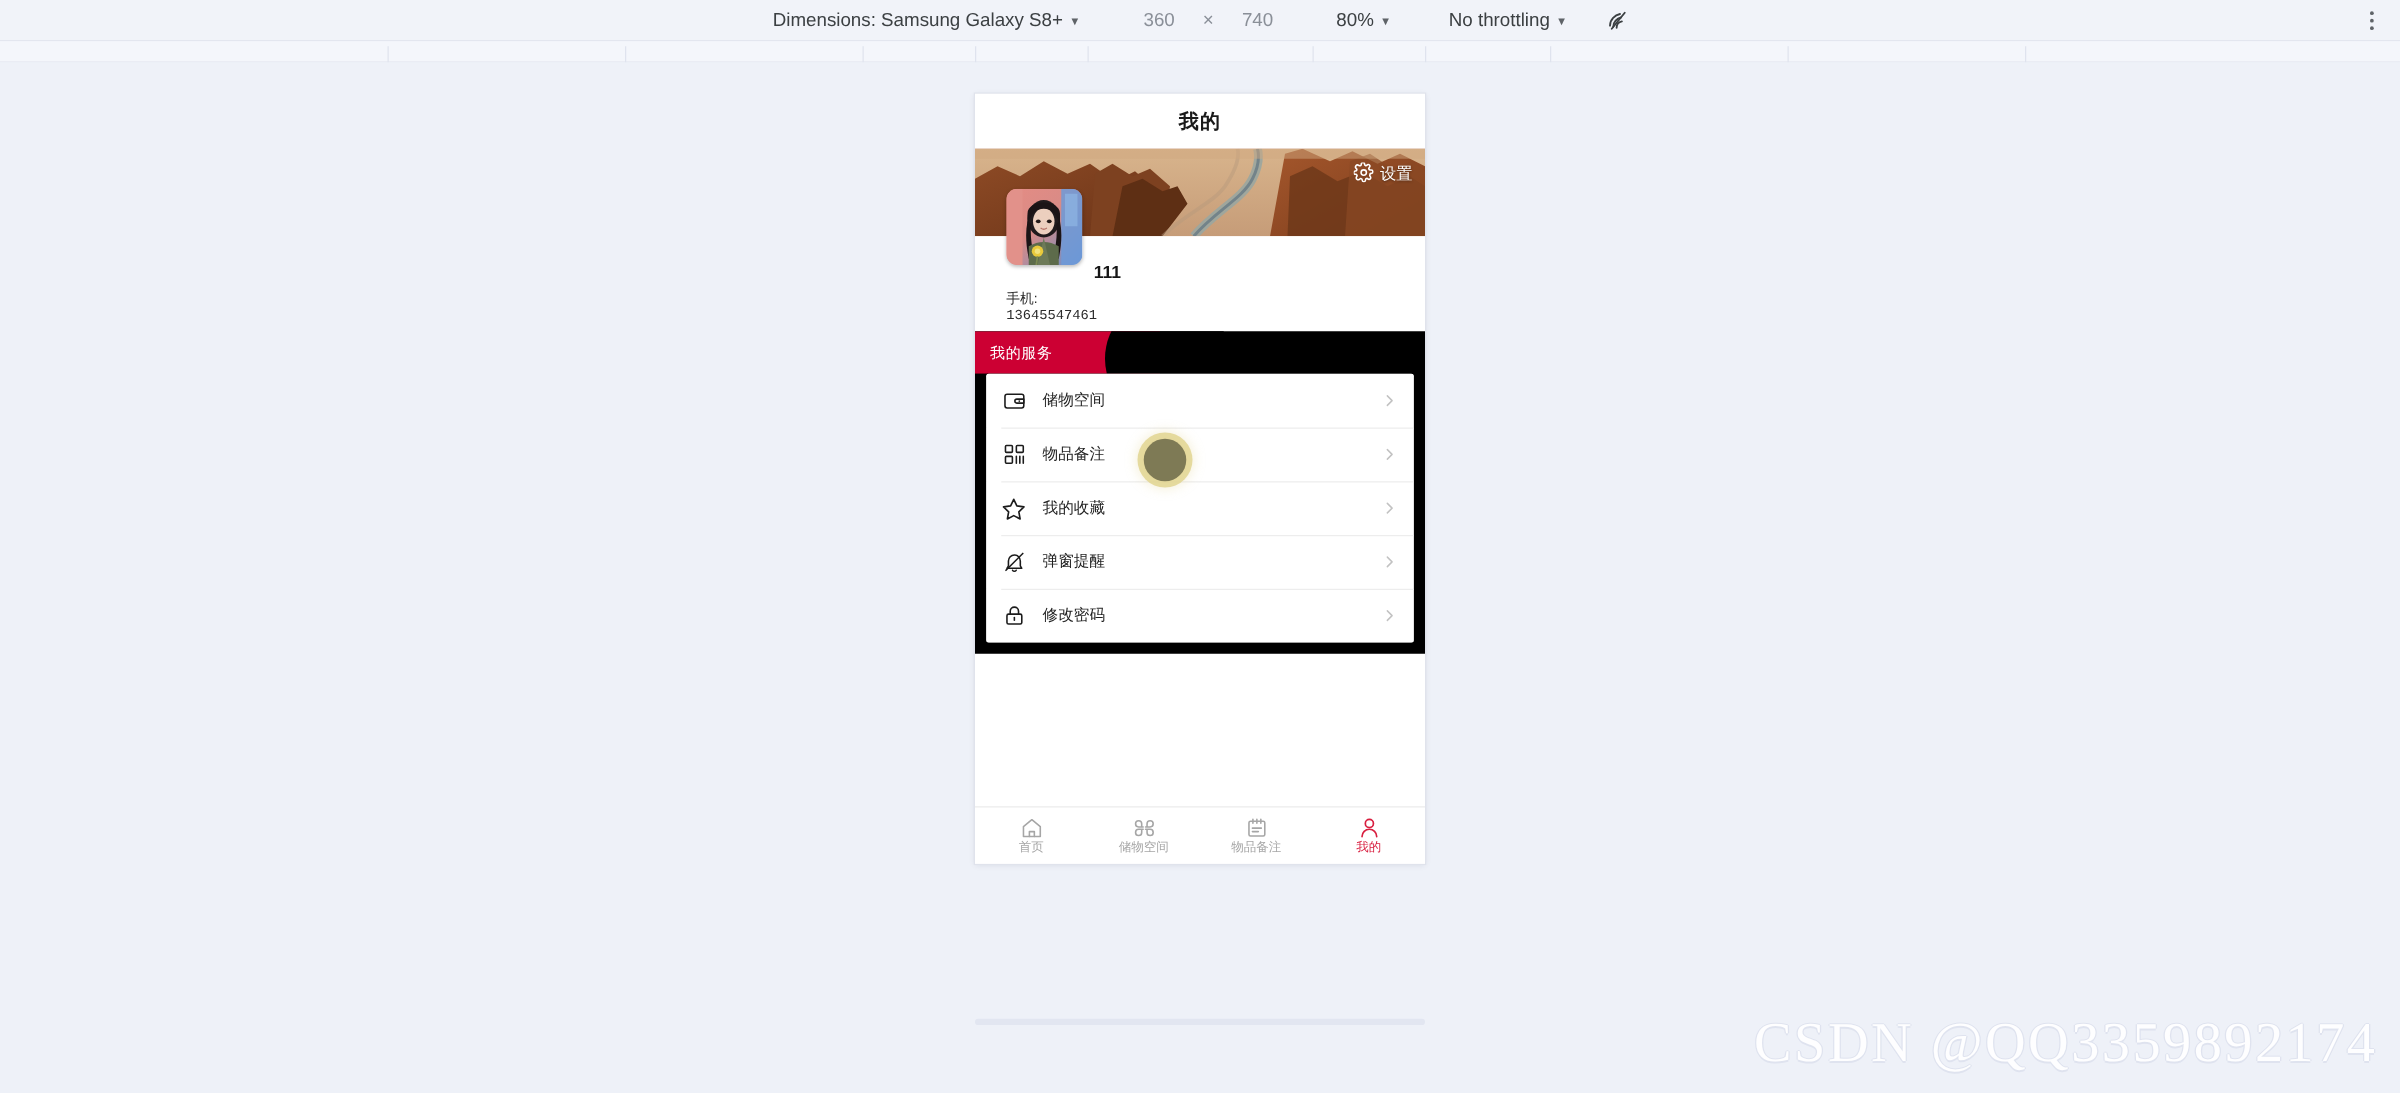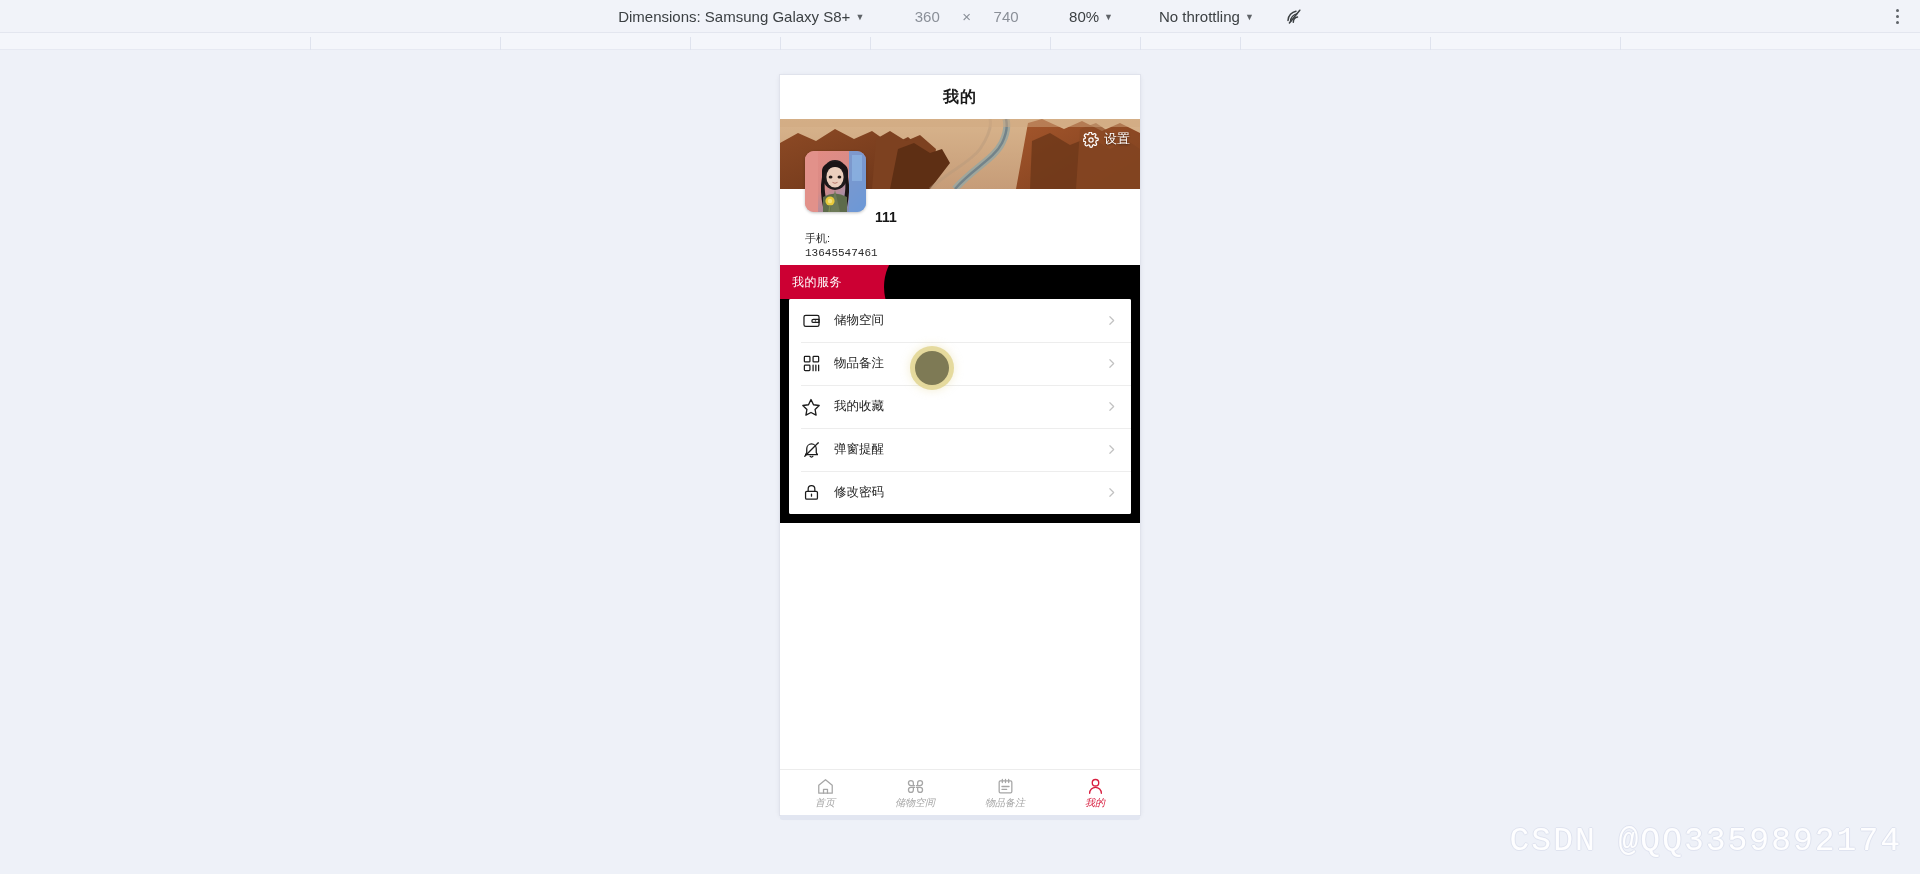--- a/index.html
+++ b/index.html
@@ -125,21 +125,21 @@
     height: 824px;
     background: #eef1f8;
   }
 
   
   .device-frame {
     position: absolute;
     left: 780px;
     top: 25px;
     width: 360px;
-    height: 740px;
+    height: 616px;
     background: #ffffff;
     box-shadow: 0 0 0 1px #e0e3ec, 0 1px 5px rgba(20,30,60,.10);
     overflow: hidden;
     display: flex;
     flex-direction: column;
   }
 
   
   .app-titlebar {
     height: 44px;
@@ -164,21 +164,21 @@
     overflow: hidden;
     background: #a8602f;
   }
   .banner svg { display:block; width:100%; height:100%; }
 
   .settings-btn {
     position: absolute;
     right: 10px;
     top: 11px;
     display: flex;
-    align-items: flex-end;
+    align-items: flex-start;
     gap: 5px;
     color: #ffffff;
     font-size: 13px;
     cursor: pointer;
     text-shadow: 0 1px 2px rgba(0,0,0,.45);
     z-index: 4;
   }
   .settings-btn svg { display:block; }
 
   
@@ -332,21 +332,20 @@
   }
   .tab {
     flex: 1 1 0;
     display: flex;
     flex-direction: column;
     align-items: center;
     justify-content: center;
     gap: 2px;
     cursor: pointer;
     color: #a6a6a6;
-    font-style: italic;
   }
   .tab.active { color: #d81e3f; }
   .tab svg { display:block; }
   .tab-label { font-size: 10px; line-height: 1; }
 
   
   .stage-scroll {
     position: absolute;
     left: 780px;
     top: 765px;
@@ -354,25 +353,25 @@
     height: 5px;
     background: #e2e6f1;
     border-radius: 3px;
   }
 
   
   .watermark {
     position: absolute;
     right: 18px;
     bottom: 14px;
-    font-size: 33px;
+    font-size: 45px;
     letter-spacing: 2px;
     color: rgba(255,255,255,.95);
     text-shadow: 0 1px 0 #dfe3ef, 1px 0 0 #dfe3ef, -1px 0 0 #dfe3ef, 0 -1px 0 #dfe3ef;
-    font-family: Liberation Mono, monospace;
+    font-family: Liberation Serif, serif;
     pointer-events: none;
     user-select: none;
     white-space: nowrap;
   }
 </style>
 </head>
 <body>
 
 <div class="device-toolbar">
 

